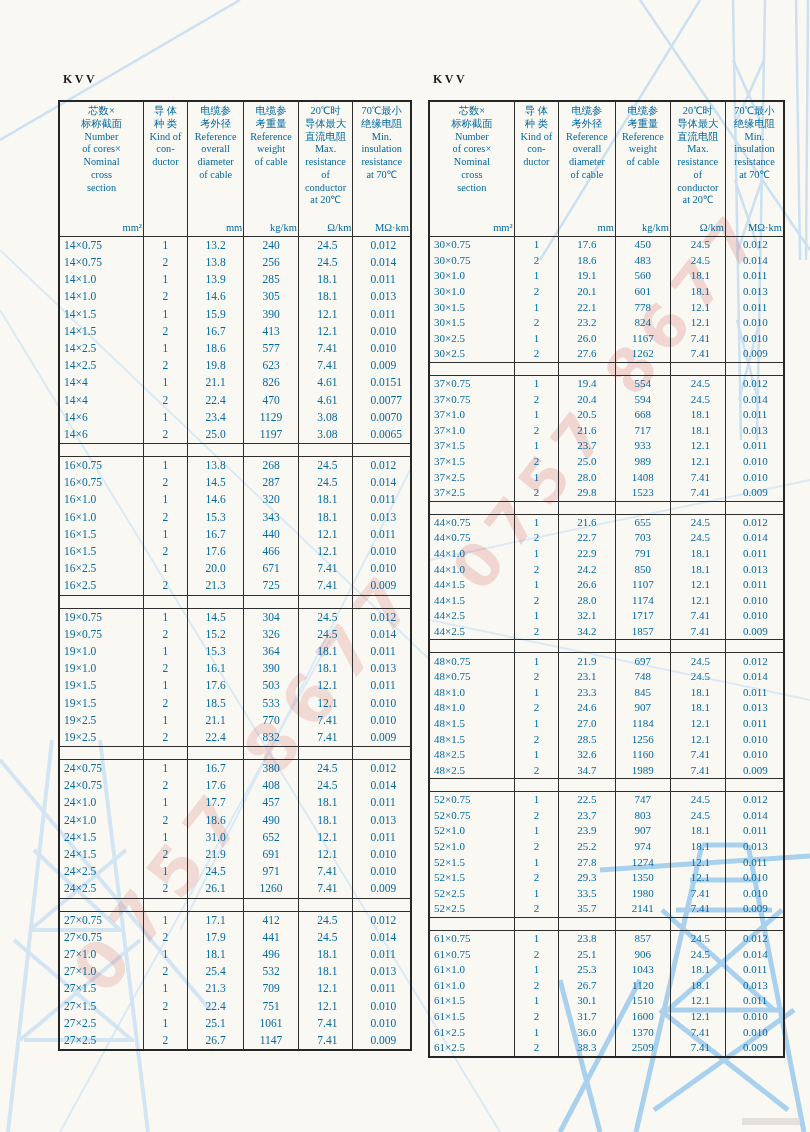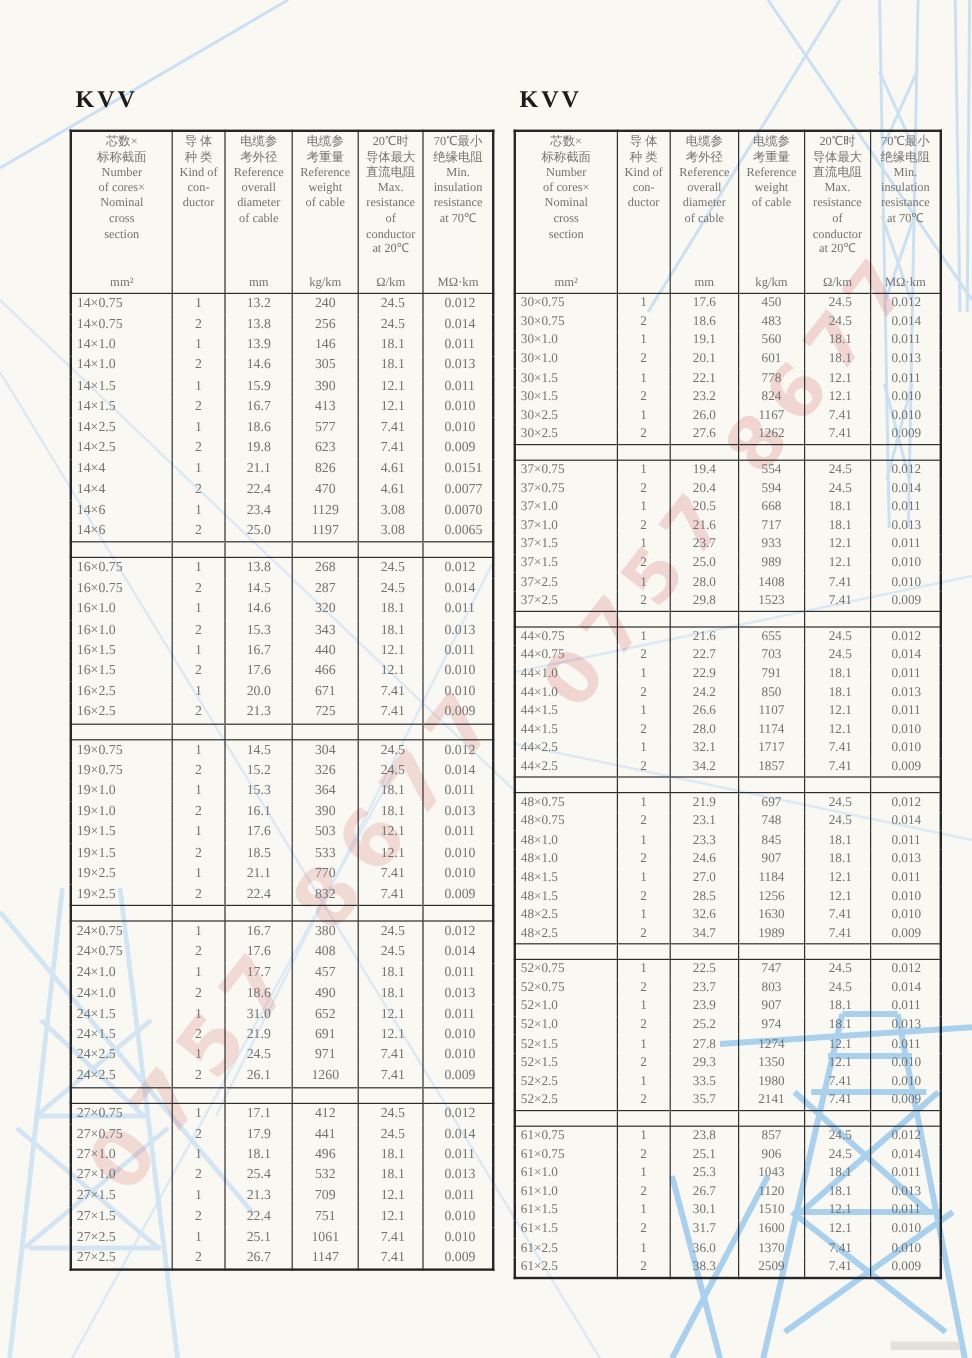--- a/index.html
+++ b/index.html
@@ -18,32 +18,32 @@
     font-family:"DejaVu Sans", sans-serif;font-weight:bold;
     transform-origin:left top;pointer-events:none;
   }
   .wm-left{left:58px;top:960px;font-size:66px;letter-spacing:14px;transform:rotate(-52deg);}
   .wm-right{left:438px;top:560px;font-size:60px;letter-spacing:12px;transform:rotate(-52deg);color:rgba(203,44,40,0.17);}
   
   .panel{position:absolute;top:72px;z-index:2;}
   .panel-left{left:58px;width:354px;}
   .panel-right{left:428px;width:357px;}
   .kvv{
-    font-size:20px;font-weight:bold;letter-spacing:2.5px;
+    font-size:12px;font-weight:bold;letter-spacing:2.5px;
     color:#1c1c1c;margin:0 0 13px 5px;font-family:"Liberation Serif", serif;
   }
   table{
     border-collapse:collapse;width:100%;table-layout:fixed;
-    color:#737373;border:2px solid #262626;background:transparent;
+    color:#0369a1;border:2px solid #262626;background:transparent;
   }
   th,td{border-left:1px solid #2e2e2e;border-right:1px solid #2e2e2e;padding:0;}
   thead th{border-bottom:1px solid #2e2e2e;vertical-align:top;height:134px;font-weight:normal;}
   .hcell{display:flex;flex-direction:column;justify-content:space-between;height:100%;box-sizing:border-box;padding:3px 1px 2px;}
   .hlines div{font-size:10.3px;line-height:1.24;text-align:center;}
-  .hunit{font-size:10.5px;text-align:center;min-height:12px;}
+  .hunit{font-size:10.5px;text-align:right;min-height:12px;}
   tbody td{font-size:11.5px;line-height:1;}
   .tbl-left tbody td{height:17.2px;}
   .tbl-right tbody td{height:15.6px;font-size:11px;}
   tr.spacer td{height:12px;border-top:1px solid #2e2e2e;border-bottom:1px solid #2e2e2e;}
   td.c0{text-align:left;padding-left:4px;}
   td.c1,td.c2,td.c3{text-align:center;}
   td.c4{text-align:right;padding-right:15px;}
   td.c5{text-align:left;padding-left:17px;}
   col.w0{width:24%;} col.w1{width:12.5%;} col.w2{width:16%;}
   col.w3{width:15.5%;} col.w4{width:15.5%;} col.w5{width:16.5%;}
@@ -219,21 +219,21 @@
             <td class="c1">2</td>
             <td class="c2">13.8</td>
             <td class="c3">256</td>
             <td class="c4">24.5</td>
             <td class="c5">0.014</td>
           </tr>
           <tr>
             <td class="c0">14×1.0</td>
             <td class="c1">1</td>
             <td class="c2">13.9</td>
-            <td class="c3">146</td>
+            <td class="c3">285</td>
             <td class="c4">18.1</td>
             <td class="c5">0.011</td>
           </tr>
           <tr>
             <td class="c0">14×1.0</td>
             <td class="c1">2</td>
             <td class="c2">14.6</td>
             <td class="c3">305</td>
             <td class="c4">18.1</td>
             <td class="c5">0.013</td>
@@ -978,21 +978,21 @@
             <td class="c1">2</td>
             <td class="c2">28.5</td>
             <td class="c3">1256</td>
             <td class="c4">12.1</td>
             <td class="c5">0.010</td>
           </tr>
           <tr>
             <td class="c0">48×2.5</td>
             <td class="c1">1</td>
             <td class="c2">32.6</td>
-            <td class="c3">1630</td>
+            <td class="c3">1160</td>
             <td class="c4">7.41</td>
             <td class="c5">0.010</td>
           </tr>
           <tr>
             <td class="c0">48×2.5</td>
             <td class="c1">2</td>
             <td class="c2">34.7</td>
             <td class="c3">1989</td>
             <td class="c4">7.41</td>
             <td class="c5">0.009</td>

